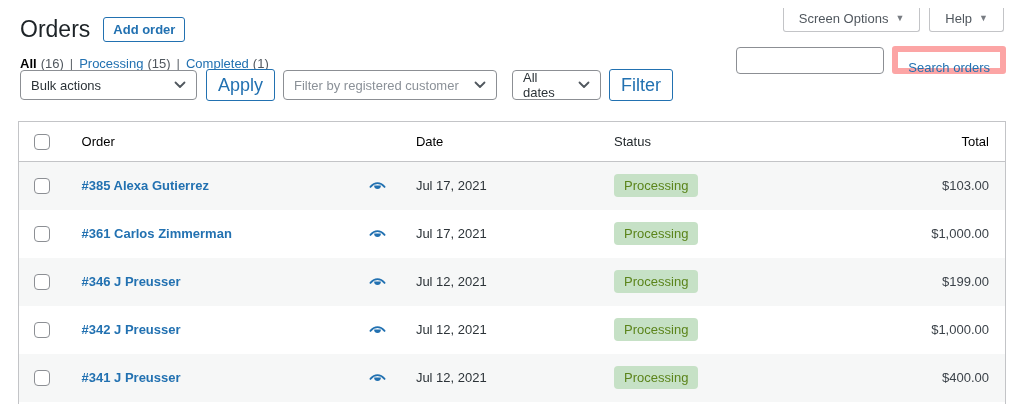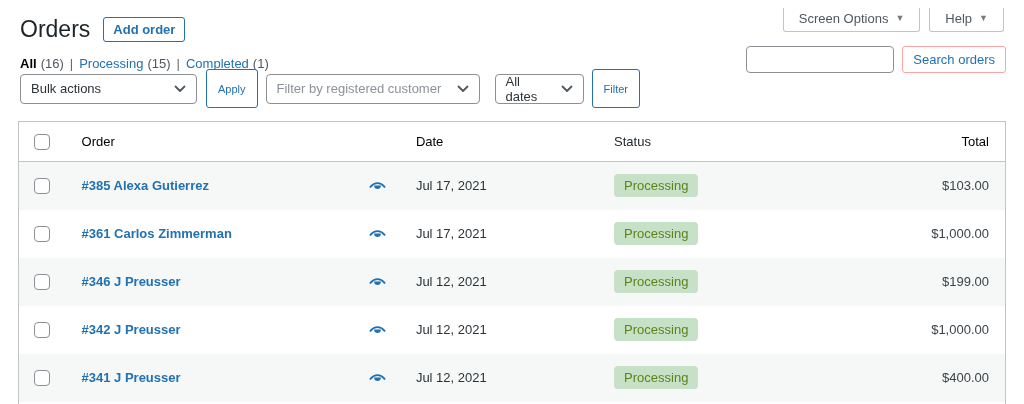--- a/index.html
+++ b/index.html
@@ -48,23 +48,23 @@
   .search-box { position: absolute; top: 46px; right: 18px; display: flex; align-items: center; gap: 8px; }
   .search-input {
     width: 148px; height: 27px;
     border: 1px solid #8c8f94; border-radius: 4px;
     padding: 0 8px; font-size: 13px;
     font-family: "Liberation Sans", sans-serif;
     color: #2c3338; background: #fff;
   }
   .search-btn {
     height: 27px;
-    background: #fff; border: 1px solid #fca5a5; border-radius: 3px;
+    background: #fff; border: 6px solid #fca5a5; border-radius: 3px;
     color: #2271b1; font-size: 13px; font-weight: 400;
-    padding: 0 10px; cursor: pointer;
+    padding: 8px 10px; cursor: pointer;
     font-family: "Liberation Sans", sans-serif;
   }
 
   
   .views { position: absolute; top: 56px; left: 20px; display: flex; align-items: center; }
   .views .view { display: flex; gap: 4px; cursor: pointer; }
   .views .label { color: #2271b1; }
   .views .view.current .label { color: #000; font-weight: 700; }
   .views .count { color: #50575e; }
   .views .sep { color: #646970; margin: 0 6px; }
@@ -77,23 +77,23 @@
     display: flex; align-items: center;
     padding: 0 10px; color: #2c3338; cursor: pointer;
   }
   .fake-select .sel-text { flex: 1; }
   .fake-select .chev { margin-left: 12px; display: flex; align-items: center; }
   .sel-bulk { width: 177px; }
   .sel-dates { width: 89px; margin-left: 15px; }
   .sel-customer { width: 214px; margin-left: 8px; }
   .sel-customer .sel-text { color: #8b9198; }
   .outline-btn {
-    height: 39px; background: #fff;
+    height: 32px; background: #fff;
     border: 1px solid #2271b1; border-radius: 3px;
-    color: #2271b1; font-size: 11px; padding: 0 11px;
+    color: #2271b1; font-size: 18px; padding: 0 11px;
     cursor: pointer; font-family: "Liberation Sans", sans-serif;
   }
   .apply-btn { margin-left: 9px; }
   .filter-btn { margin-left: 8px; }
 
   
   .orders-table {
     position: absolute; top: 121px; left: 18px;
     width: 988px;
     border-collapse: collapse;

